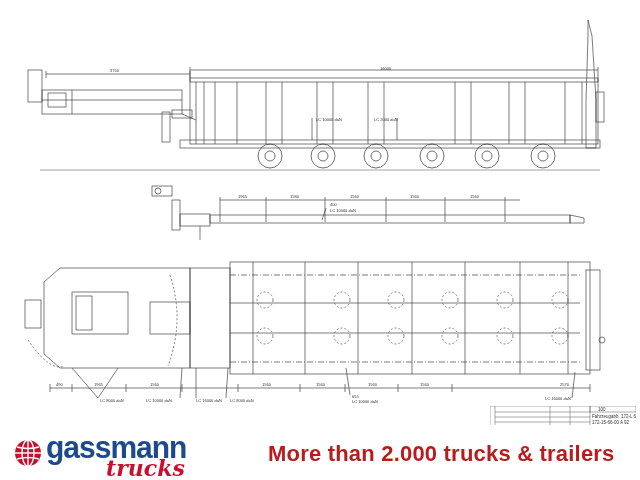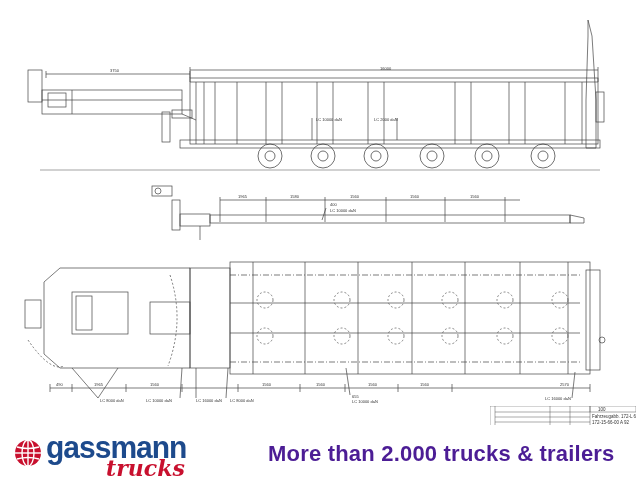--- a/index.html
+++ b/index.html
@@ -5,21 +5,21 @@
   html,body{margin:0;padding:0;background:#ffffff;}
   body{width:640px;height:480px;position:relative;overflow:hidden;font-family:"Liberation Sans",sans-serif;}
   #drawing{position:absolute;left:0;top:0;width:640px;height:420px;}
   .dim{font-family:"Liberation Sans",sans-serif;font-size:4px;fill:#333;}
   .lbl{font-family:"Liberation Sans",sans-serif;font-size:4px;fill:#333;}
   #banner{position:absolute;left:0;top:425px;width:640px;height:55px;background:#fff;}
   #logo{position:absolute;left:10px;top:6px;width:180px;height:46px;}
   #logo-globe{position:absolute;left:4px;top:8px;width:28px;height:28px;}
   #logo-word{position:absolute;left:36px;top:2px;font-family:"Liberation Sans",sans-serif;font-weight:bold;font-size:30px;letter-spacing:-1px;color:#1d4a8c;line-height:30px;transform:scaleY(1.05);}
   #logo-sub{position:absolute;left:96px;top:26px;font-family:"DejaVu Serif",serif;font-style:italic;font-size:22px;color:#c8102e;line-height:22px;font-weight:bold;}
-  #tagline{position:absolute;left:268px;top:16px;font-family:"Liberation Sans",sans-serif;font-weight:bold;font-size:22px;color:#4c1d95;white-space:nowrap;letter-spacing:0.2px;}
+  #tagline{position:absolute;left:268px;top:16px;font-family:"Liberation Sans",sans-serif;font-weight:bold;font-size:22px;color:#b91c1c;white-space:nowrap;letter-spacing:0.2px;}
   #titleblock{position:absolute;left:490px;top:406px;width:146px;height:20px;}
   .tb-text{font-family:"Liberation Sans",sans-serif;font-size:4.5px;fill:#333;}
 </style>
 </head>
 <body>
 
 <svg id="drawing" viewBox="0 0 640 420" xmlns="http://www.w3.org/2000/svg">
   <g stroke="#444" stroke-width="0.7" fill="none">
 
     <g>

